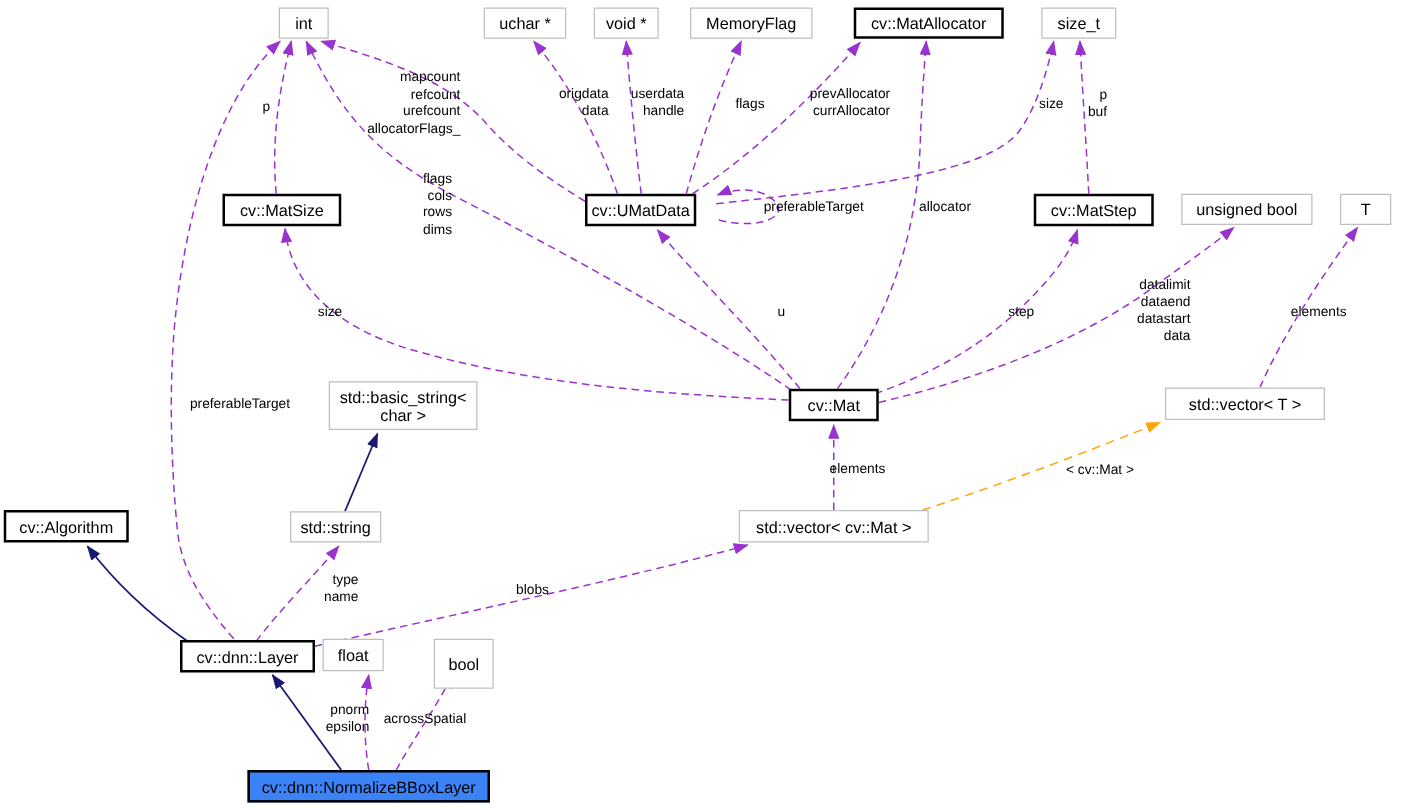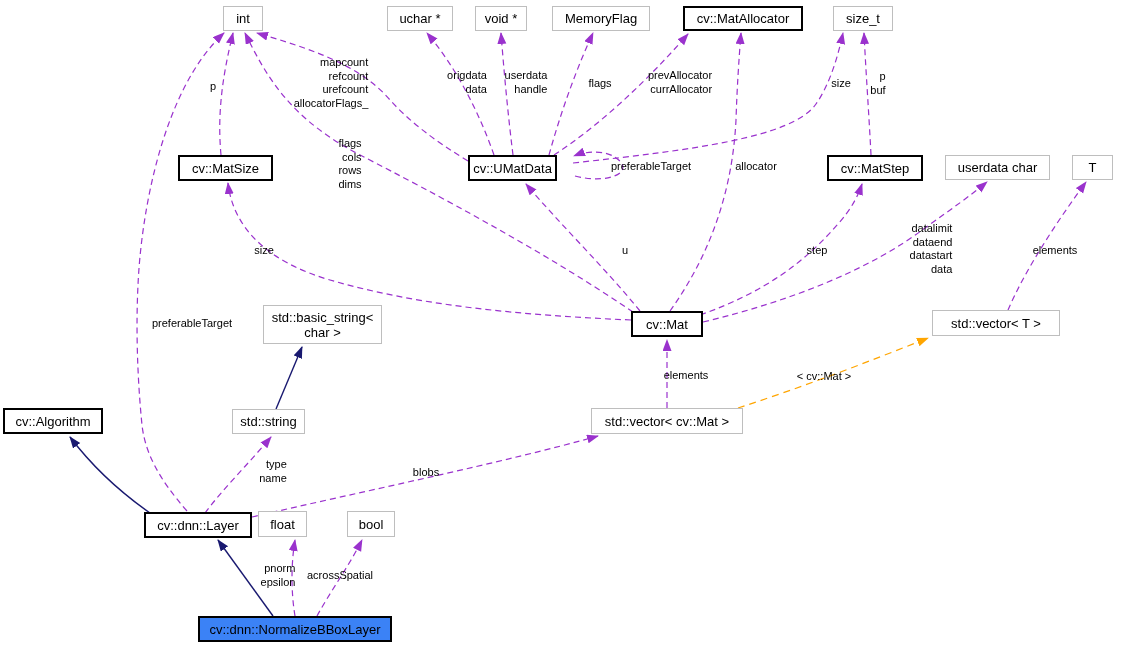--- a/index.html
+++ b/index.html
@@ -109,45 +109,45 @@
       <div class="elabel" style="left: 264px; top: 244px;">size</div>
       <div class="elabel" style="left: 192px; top: 317px;">preferableTarget</div>
       <div class="elabel" style="left: 625px; top: 244px;">u</div>
       <div class="elabel" style="left: 817px; top: 244px;">step</div>
       <div class="elabel" style="left: 931px; top: 222px;">datalimit
 dataend
 datastart
 data</div>
       <div class="elabel" style="left: 1055px; top: 244px;">elements</div>
       <div class="elabel" style="left: 686px; top: 369px;">elements</div>
-      <div class="elabel" style="left: 824px; top: 370px;">&lt; cv::Mat &gt;</div>
+      <div class="elabel" style="left: 880px; top: 370px;">&lt; cv::Mat &gt;</div>
       <div class="elabel" style="left: 426px; top: 466px;">blobs</div>
       <div class="elabel" style="left: 273px; top: 458px;">type
 name</div>
       <div class="elabel" style="left: 278px; top: 562px;">pnorm
 epsilon</div>
       <div class="elabel" style="left: 340px; top: 569px;">acrossSpatial</div>
     </div>
   <div id="nodes-layer">
       <div class="node plain" style="left: 223px; top: 6px; width: 40px; height: 25px;">int</div>
       <div class="node plain" style="left: 387px; top: 6px; width: 66px; height: 25px;">uchar *</div>
       <div class="node plain" style="left: 475px; top: 6px; width: 52px; height: 25px;">void *</div>
       <div class="node plain" style="left: 552px; top: 6px; width: 98px; height: 25px;">MemoryFlag</div>
       <div class="node linked" style="left: 683px; top: 6px; width: 120px; height: 25px;">cv::MatAllocator</div>
       <div class="node plain" style="left: 833px; top: 6px; width: 60px; height: 25px;">size_t</div>
       <div class="node linked" style="left: 178px; top: 155px; width: 95px; height: 26px;">cv::MatSize</div>
       <div class="node linked" style="left: 468px; top: 155px; width: 89px; height: 26px; text-align: center;">cv::UMatData</div>
       <div class="node linked" style="left: 827px; top: 155px; width: 96px; height: 26px;">cv::MatStep</div>
-      <div class="node plain" style="left: 945px; top: 155px; width: 105px; height: 25px;">userdata char</div>
+      <div class="node plain" style="left: 945px; top: 155px; width: 105px; height: 25px;">unsigned bool</div>
       <div class="node plain" style="left: 1072px; top: 155px; width: 41px; height: 25px;">T</div>
       <div class="node plain" style="left: 263px; top: 305px; width: 119px; height: 39px;">std::basic_string&lt;
 char &gt;</div>
       <div class="node linked" style="left: 631px; top: 311px; width: 72px; height: 26px;">cv::Mat</div>
       <div class="node plain" style="left: 932px; top: 310px; width: 128px; height: 26px;">std::vector&lt; T &gt;</div>
       <div class="node linked" style="left: 3px; top: 408px; width: 100px; height: 26px;">cv::Algorithm</div>
       <div class="node plain" style="left: 232px; top: 409px; width: 73px; height: 25px;">std::string</div>
       <div class="node plain" style="left: 591px; top: 408px; width: 152px; height: 26px;">std::vector&lt; cv::Mat &gt;</div>
       <div class="node linked" style="left: 144px; top: 512px; width: 108px; height: 26px;">cv::dnn::Layer</div>
       <div class="node plain" style="left: 258px; top: 511px; width: 49px; height: 26px;">float</div>
-      <div class="node plain" style="left: 347px; top: 511px; width: 48px; height: 26px;">bool</div>
+      <div class="node plain" style="left: 347px; top: 511px; width: 48px; height: 40px;">bool</div>
       <div class="node main" style="left: 198px; top: 616px; width: 194px; height: 26px;">cv::dnn::NormalizeBBoxLayer</div>
     </div>
 </div>
 
 </body></html>

